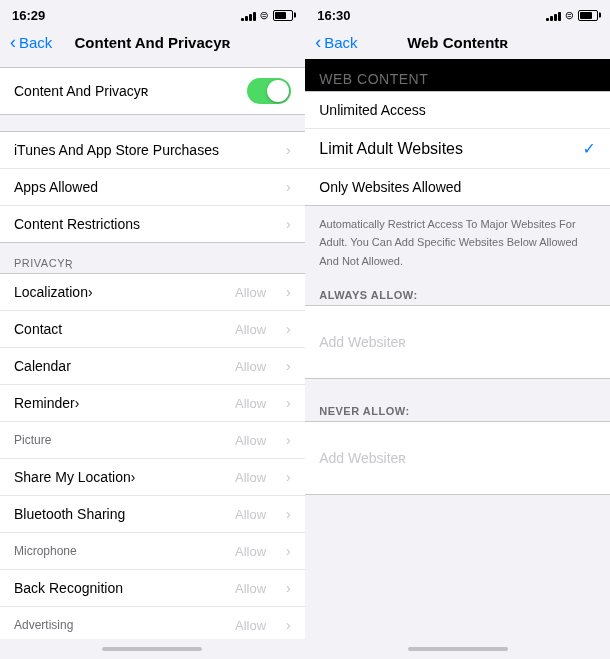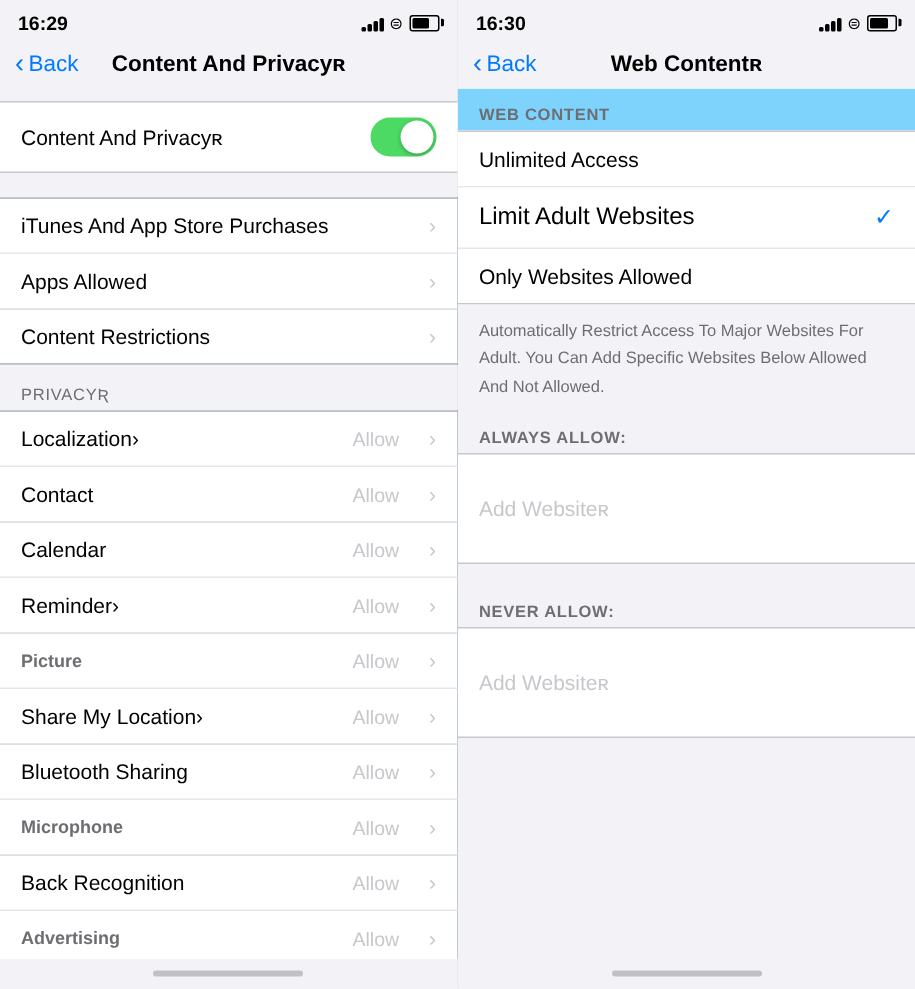--- a/index.html
+++ b/index.html
@@ -174,21 +174,20 @@
     .list-item:last-child {
       border-bottom: none;
     }
     .list-item-label {
       font-size: 14px;
       color: #000;
     }
     .list-item-label.small {
       font-size: 12px;
       color: #6d6d72;
-      font-weight: bold;
     }
     .list-item-right {
       display: flex;
       align-items: center;
       gap: 20px;
       color: #8e8e93;
       font-size: 13px;
     }
     .chevron-right {
       font-size: 14px;
@@ -230,26 +229,26 @@
     
     .divider {
       width: 0.5px;
       background: #c8c8cc;
       flex-shrink: 0;
     }
 
     
     .web-content-section-header {
       padding: 12px 14px 4px;
-      font-size: 11px;
-      font-weight: 700;
+      font-size: 14px;
+      font-weight: 400;
       color: #6d6d72;
       text-transform: uppercase;
       letter-spacing: 0.5px;
-      background: #7dd3fc;
+      background: #000000;
     }
 
     .web-option-item {
       display: flex;
       justify-content: space-between;
       align-items: center;
       padding: 10px 14px;
       background: #fff;
       border-bottom: 0.5px solid #e5e5ea;
     }

